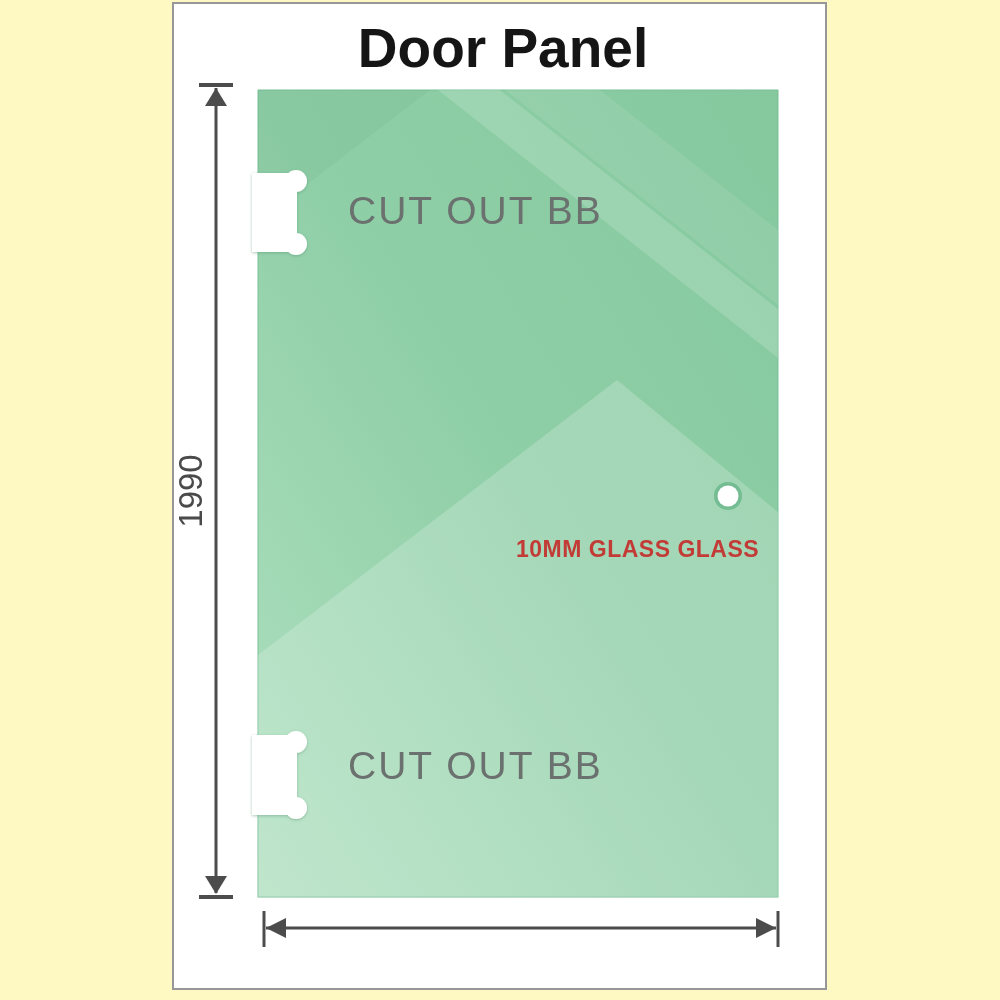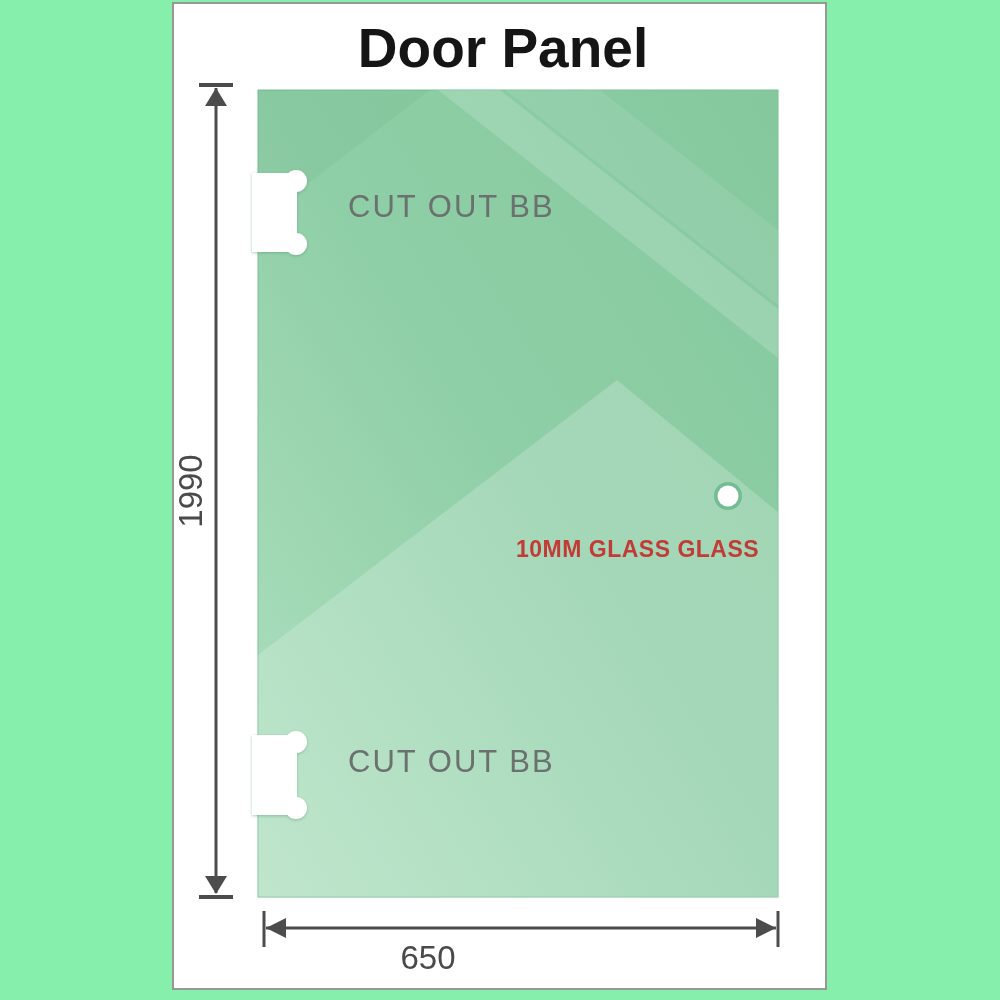--- a/index.html
+++ b/index.html
@@ -1,19 +1,19 @@
 <!DOCTYPE html>
 <html><head>
 <meta charset="utf-8">
 <style>
   html,body{margin:0;padding:0;background:#ffffff;}
   #canvas{
     position:relative;
     width:1000px;height:1000px;
-    background:#86efac;
+    background:#fef9c3;
     font-family:"Liberation Sans", sans-serif;
     overflow:hidden;
   }
   .frame{
     position:absolute;
     left:172px;top:2px;width:655px;height:988px;
     border:2px solid #979797;
     box-sizing:border-box;
     background:#ffffff;
   }
@@ -22,21 +22,21 @@
     position:absolute;
     left:173px;top:16px;width:660px;
     text-align:center;
     font-size:55px;font-weight:bold;
     color:#151515;
     letter-spacing:0px;
   }
   .cutout-label{
     position:absolute;
     left:348px;width:320px;
-    font-size:31px;font-weight:400;
+    font-size:39px;font-weight:400;
     letter-spacing:2px;
     color:#6b716e;
   }
   .cutout-label.top{top:189px;}
   .cutout-label.bottom{top:744px;}
   .hole-label{
     position:absolute;
     left:516px;top:536px;width:260px;
     font-size:23px;font-weight:bold;
     color:#c23b36;
@@ -126,15 +126,14 @@
   <div class="title">Door Panel</div>
 
   <div class="cutout-label top">CUT OUT BB</div>
 
   <div class="cutout-label bottom">CUT OUT BB</div>
 
   <div class="hole-label">10MM GLASS GLASS</div>
 
   <div class="dim-label height">1990</div>
 
-  <div class="dim-label width">650</div>
 
 </div>
 
 </body></html>

